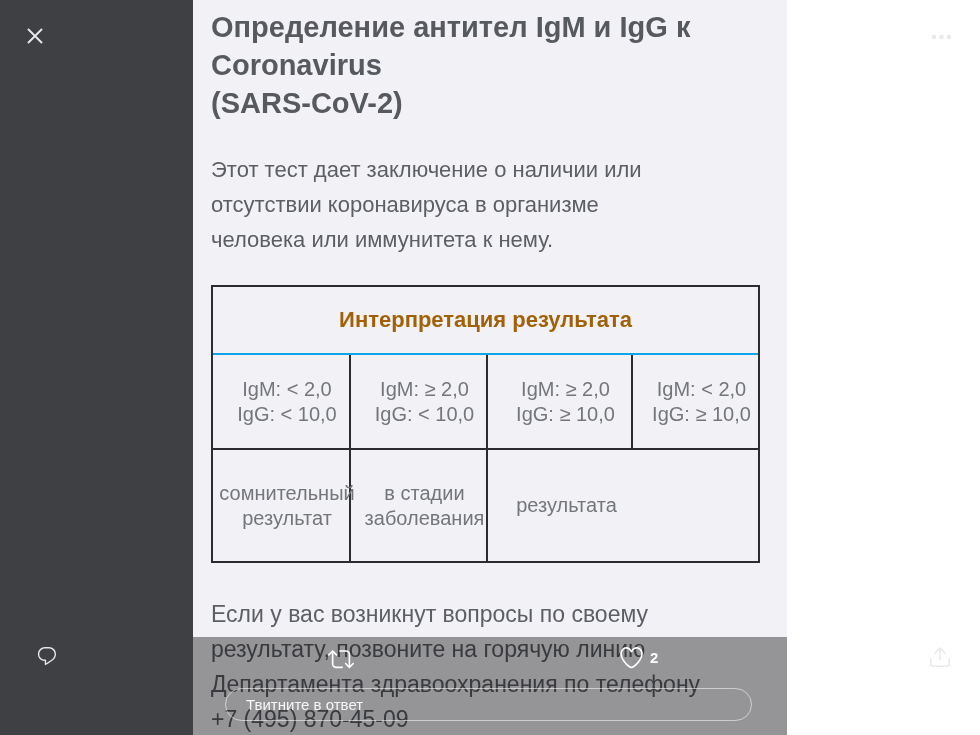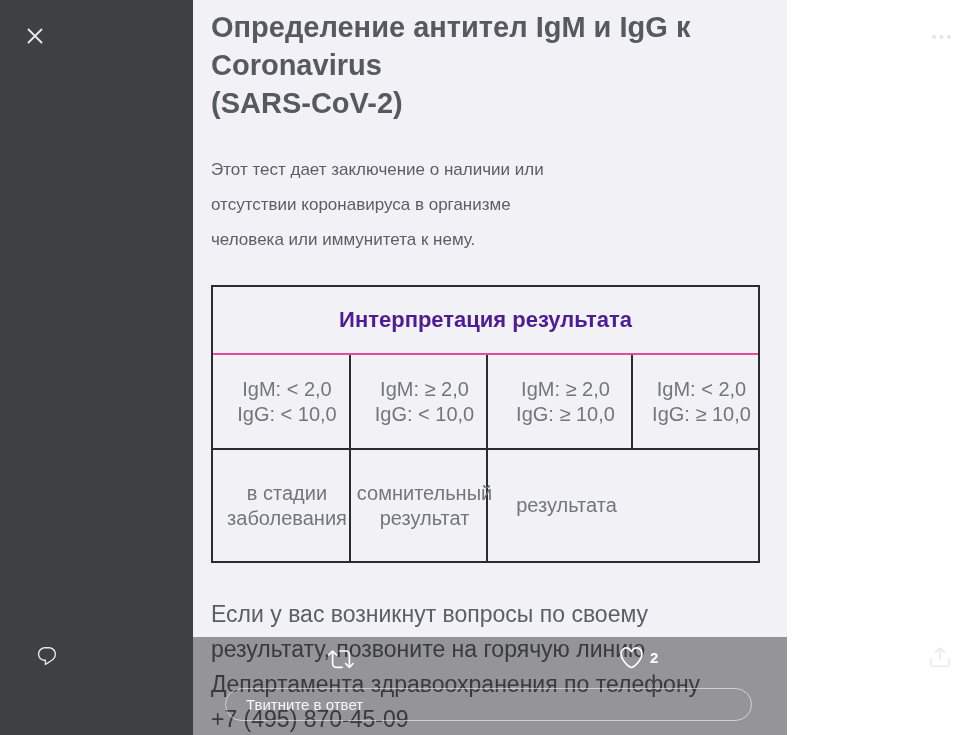--- a/index.html
+++ b/index.html
@@ -6,26 +6,26 @@
   .stage{position:relative;width:781px;height:735px;background:#3e4043;
          font-family:"Liberation Sans",sans-serif;}
 
   
   .photo{position:absolute;left:193px;top:0;width:594px;height:735px;
          background:#f2f2f6;color:#595c61;overflow:hidden;}
   .doc-title{position:absolute;left:18px;top:8px;width:566px;
              font-size:29px;line-height:38px;font-weight:700;color:#56595e;
              white-space:pre-line;}
   .doc-intro{position:absolute;left:18px;top:152px;width:566px;
-             font-size:17px;line-height:35px;color:#5b5e63;white-space:pre-line;}
+             font-size:22px;line-height:35px;color:#5b5e63;white-space:pre-line;}
   .itable{position:absolute;left:18px;top:285px;width:549px;
           border:2px solid #2b2c2e;box-sizing:border-box;color:#73767a;}
-  .itable-title{height:66px;border-bottom:2px solid #ec4899;
+  .itable-title{height:66px;border-bottom:2px solid #0ea5e9;
                 display:flex;align-items:center;justify-content:center;
-                font-size:22px;font-weight:700;color:#4c1d95;}
+                font-size:22px;font-weight:700;color:#a16207;}
   .trow{display:grid;grid-template-columns:138px 137px 145px 1fr;}
   .trow > div{border-right:2px solid #2b2c2e;box-sizing:border-box;
               display:flex;align-items:center;justify-content:center;
               text-align:center;white-space:pre-line;
               font-size:20px;line-height:25px;margin-left:12px;}
   .trow > div:last-child{border-right:0;}
   .trow.cond{height:93px;border-bottom:2px solid #2b2c2e;}
   .trow.outc{height:111px;}
   .doc-footer{position:absolute;left:18px;top:597px;width:574px;
               font-size:23px;line-height:35px;color:#5b5e63;white-space:pre-line;}
@@ -72,24 +72,24 @@
         <div>IgM: &lt; 2,0
 IgG: &lt; 10,0</div>
         <div>IgM: ≥ 2,0
 IgG: &lt; 10,0</div>
         <div>IgM: ≥ 2,0
 IgG: ≥ 10,0</div>
         <div>IgM: &lt; 2,0
 IgG: ≥ 10,0</div>
       </div>
       <div class="trow outc">
+        <div>сомнительный
+результат</div>
         <div>в стадии
 заболевания</div>
-        <div>сомнительный
-результат</div>
         <div>результата</div>
       </div>
     </div>
 
     <div class="doc-footer">Если у вас возникнут вопросы по своему
 результату, позвоните на горячую линию
 Департамента здравоохранения по телефону
 +7 (495) 870-45-09</div>
   </div>
 

